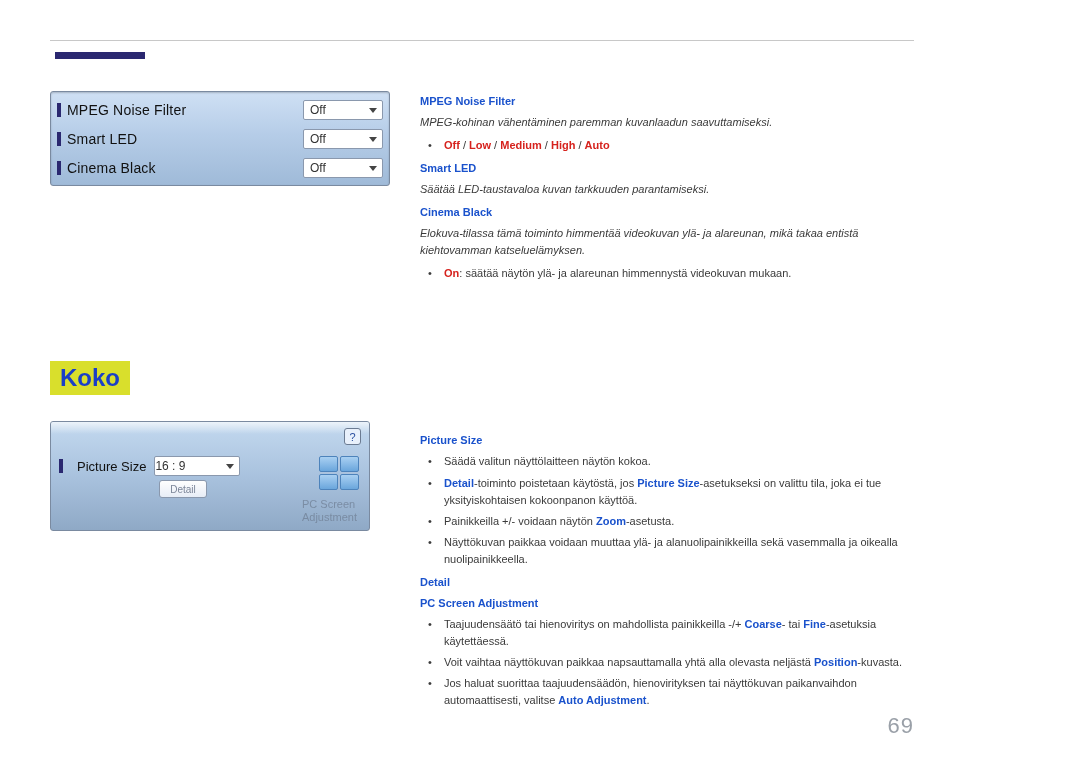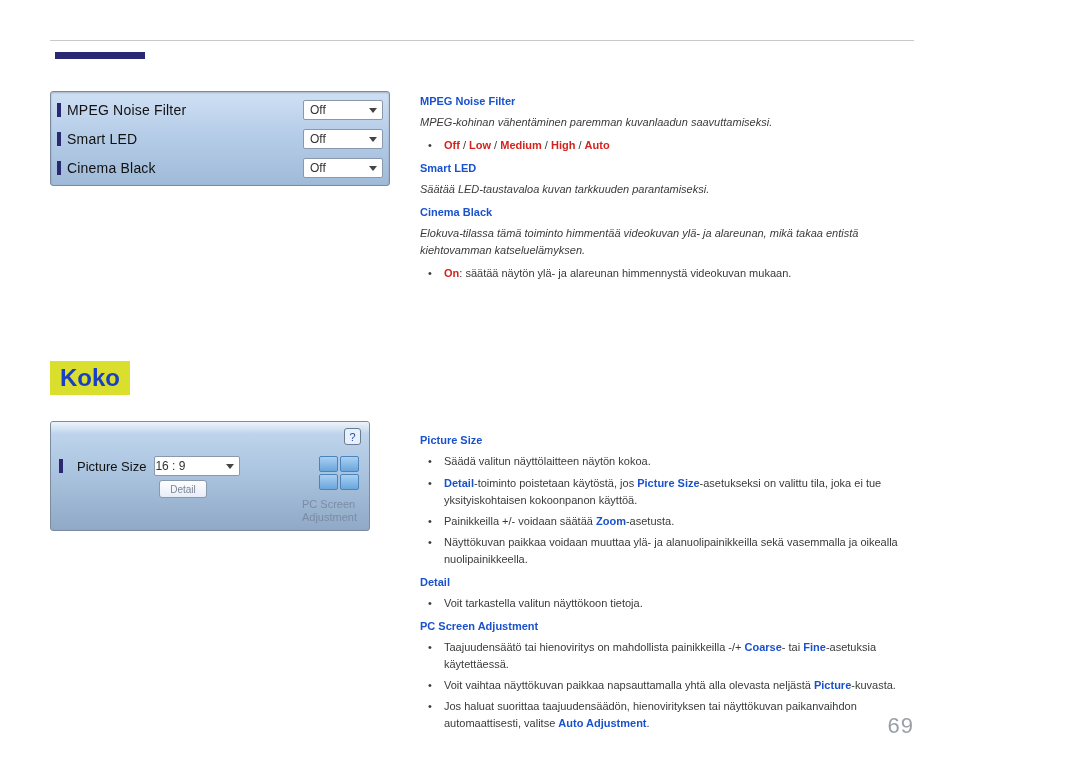--- a/index.html
+++ b/index.html
@@ -140,37 +140,34 @@
       </ul>
 
       <div class="right-block-2">
         <div class="h3 blue">Picture Size</div>
         <ul class="b">
           <li>Säädä valitun näyttölaitteen näytön kokoa.</li>
           <li>
             <span class="blue">Detail</span><span>-toiminto poistetaan käytöstä, jos </span><span class="blue">Picture Size</span><span>-asetukseksi on valittu tila, joka ei tue yksityiskohtaisen kokoonpanon käyttöä.</span>
           </li>
           <li>
-            <span>Painikkeilla +/- voidaan säätää </span><span class="blue">Zoom</span><span>-asetusta.</span>
+            <span>Painikkeilla +/- voidaan näytön </span><span class="blue">Zoom</span><span>-asetusta.</span>
           </li>
           <li>Näyttökuvan paikkaa voidaan muuttaa ylä- ja alanuolipainikkeilla sekä vasemmalla ja oikealla nuolipainikkeella.</li>
         </ul>
 
         <div class="h3 blue">Detail</div>
-        <ul class="b">
-          <li>Voit tarkastella valitun näyttökoon tietoja.</li>
-        </ul>
 
         <div class="h3 blue">PC Screen Adjustment</div>
         <ul class="b">
           <li>
             <span>Taajuudensäätö tai hienoviritys on mahdollista painikkeilla -/+ </span><span class="blue">Coarse</span><span>- tai </span><span class="blue">Fine</span><span>-asetuksia käytettäessä.</span>
           </li>
           <li>
-            <span>Voit vaihtaa näyttökuvan paikkaa napsauttamalla yhtä alla olevasta neljästä </span><span class="blue">Picture</span><span>-kuvasta.</span>
+            <span>Voit vaihtaa näyttökuvan paikkaa napsauttamalla yhtä alla olevasta neljästä </span><span class="blue">Position</span><span>-kuvasta.</span>
           </li>
           <li>
             <span>Jos haluat suorittaa taajuudensäädön, hienovirityksen tai näyttökuvan paikanvaihdon automaattisesti, valitse </span><span class="blue">Auto Adjustment</span><span>.</span>
           </li>
         </ul>
       </div>
 
     </div>
   </div>
 

